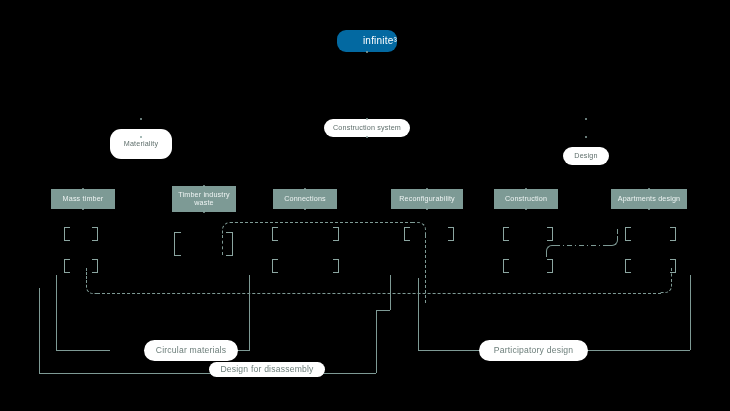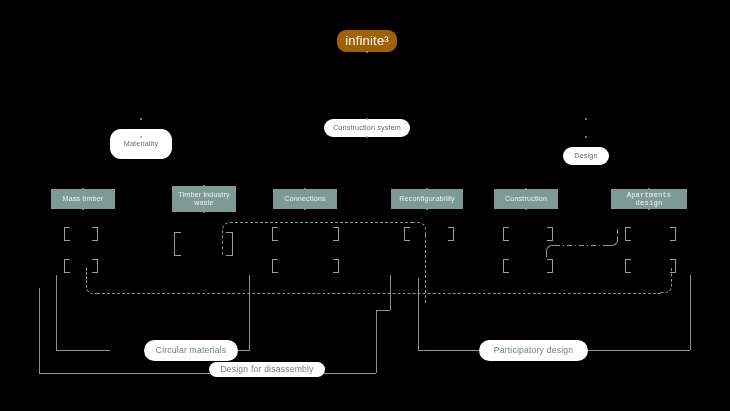--- a/index.html
+++ b/index.html
@@ -22,25 +22,26 @@
     display:flex;
     align-items:center;
     justify-content:center;
     text-align:center;
     border-radius:11px;
     box-sizing:border-box;
     line-height:1.15;
     z-index:6;
   }
   .pill-root{
-    background:#a16207;
+    background:#0369a1;
     color:#ffffff;
-    font-size:13px;
+    font-size:10px;
     letter-spacing:.2px;
     border-radius:9px;
+    justify-content:flex-end;
   }
   .pill-white{
     background:#ffffff;
     color:#5f6f6c;
     font-size:7.2px;
     letter-spacing:.15px;
   }
   .pill-green{
     background:#7d9a95;
     color:#eef4f3;
@@ -194,21 +195,21 @@
   </div>
   <div class="dot abs" style="left:426px; top:188px;"></div>
   <div class="dot abs" style="left:426px; top:208px;"></div>
 
   <div class="pill pill-green" style="left:494px; top:189px; width:64px; height:20px;">
     <span>Construction</span>
   </div>
   <div class="dot abs" style="left:525px; top:188px;"></div>
   <div class="dot abs" style="left:525px; top:208px;"></div>
 
-  <div class="pill pill-green" style="left:611px; top:189px; width:76px; height:20px;font-family:Liberation Mono, monospace;">
+  <div class="pill pill-green" style="left:611px; top:189px; width:76px; height:20px;">
     <span>Apartments design</span>
   </div>
   <div class="dot abs" style="left:648px; top:188px;"></div>
   <div class="dot abs" style="left:648px; top:208px;"></div>
 
   <div class="bk l abs" style="left:64px;  top:227px;"></div>
   <div class="bk r abs" style="left:92px;  top:227px;"></div>
 
   <div class="bk l tall abs" style="left:174px; top:232px;"></div>
   <div class="bk r tall abs" style="left:226px; top:232px;"></div>

